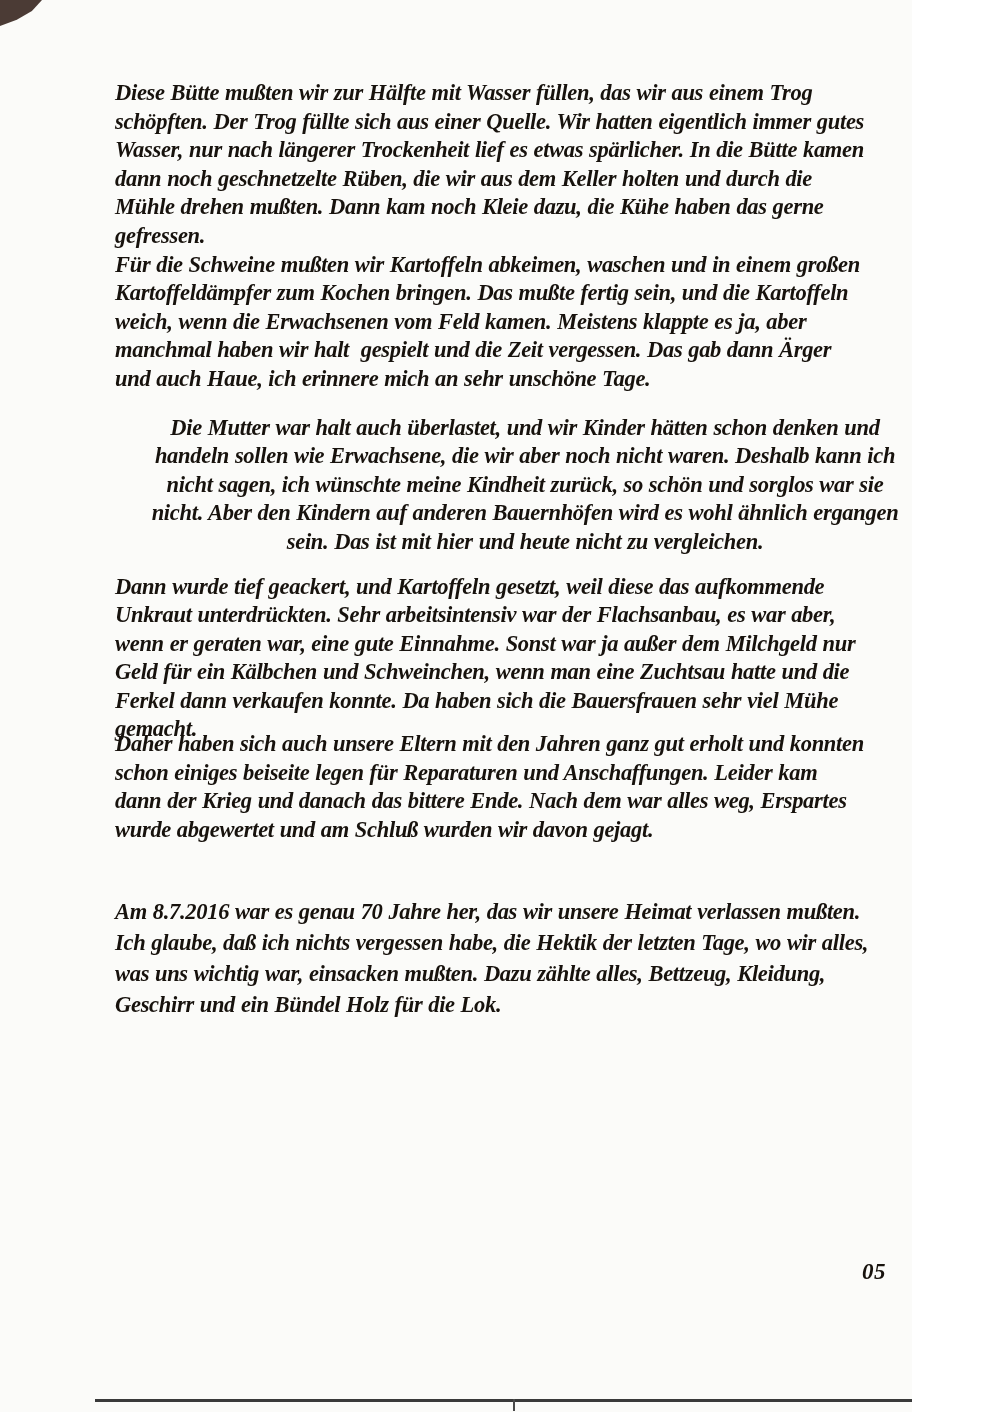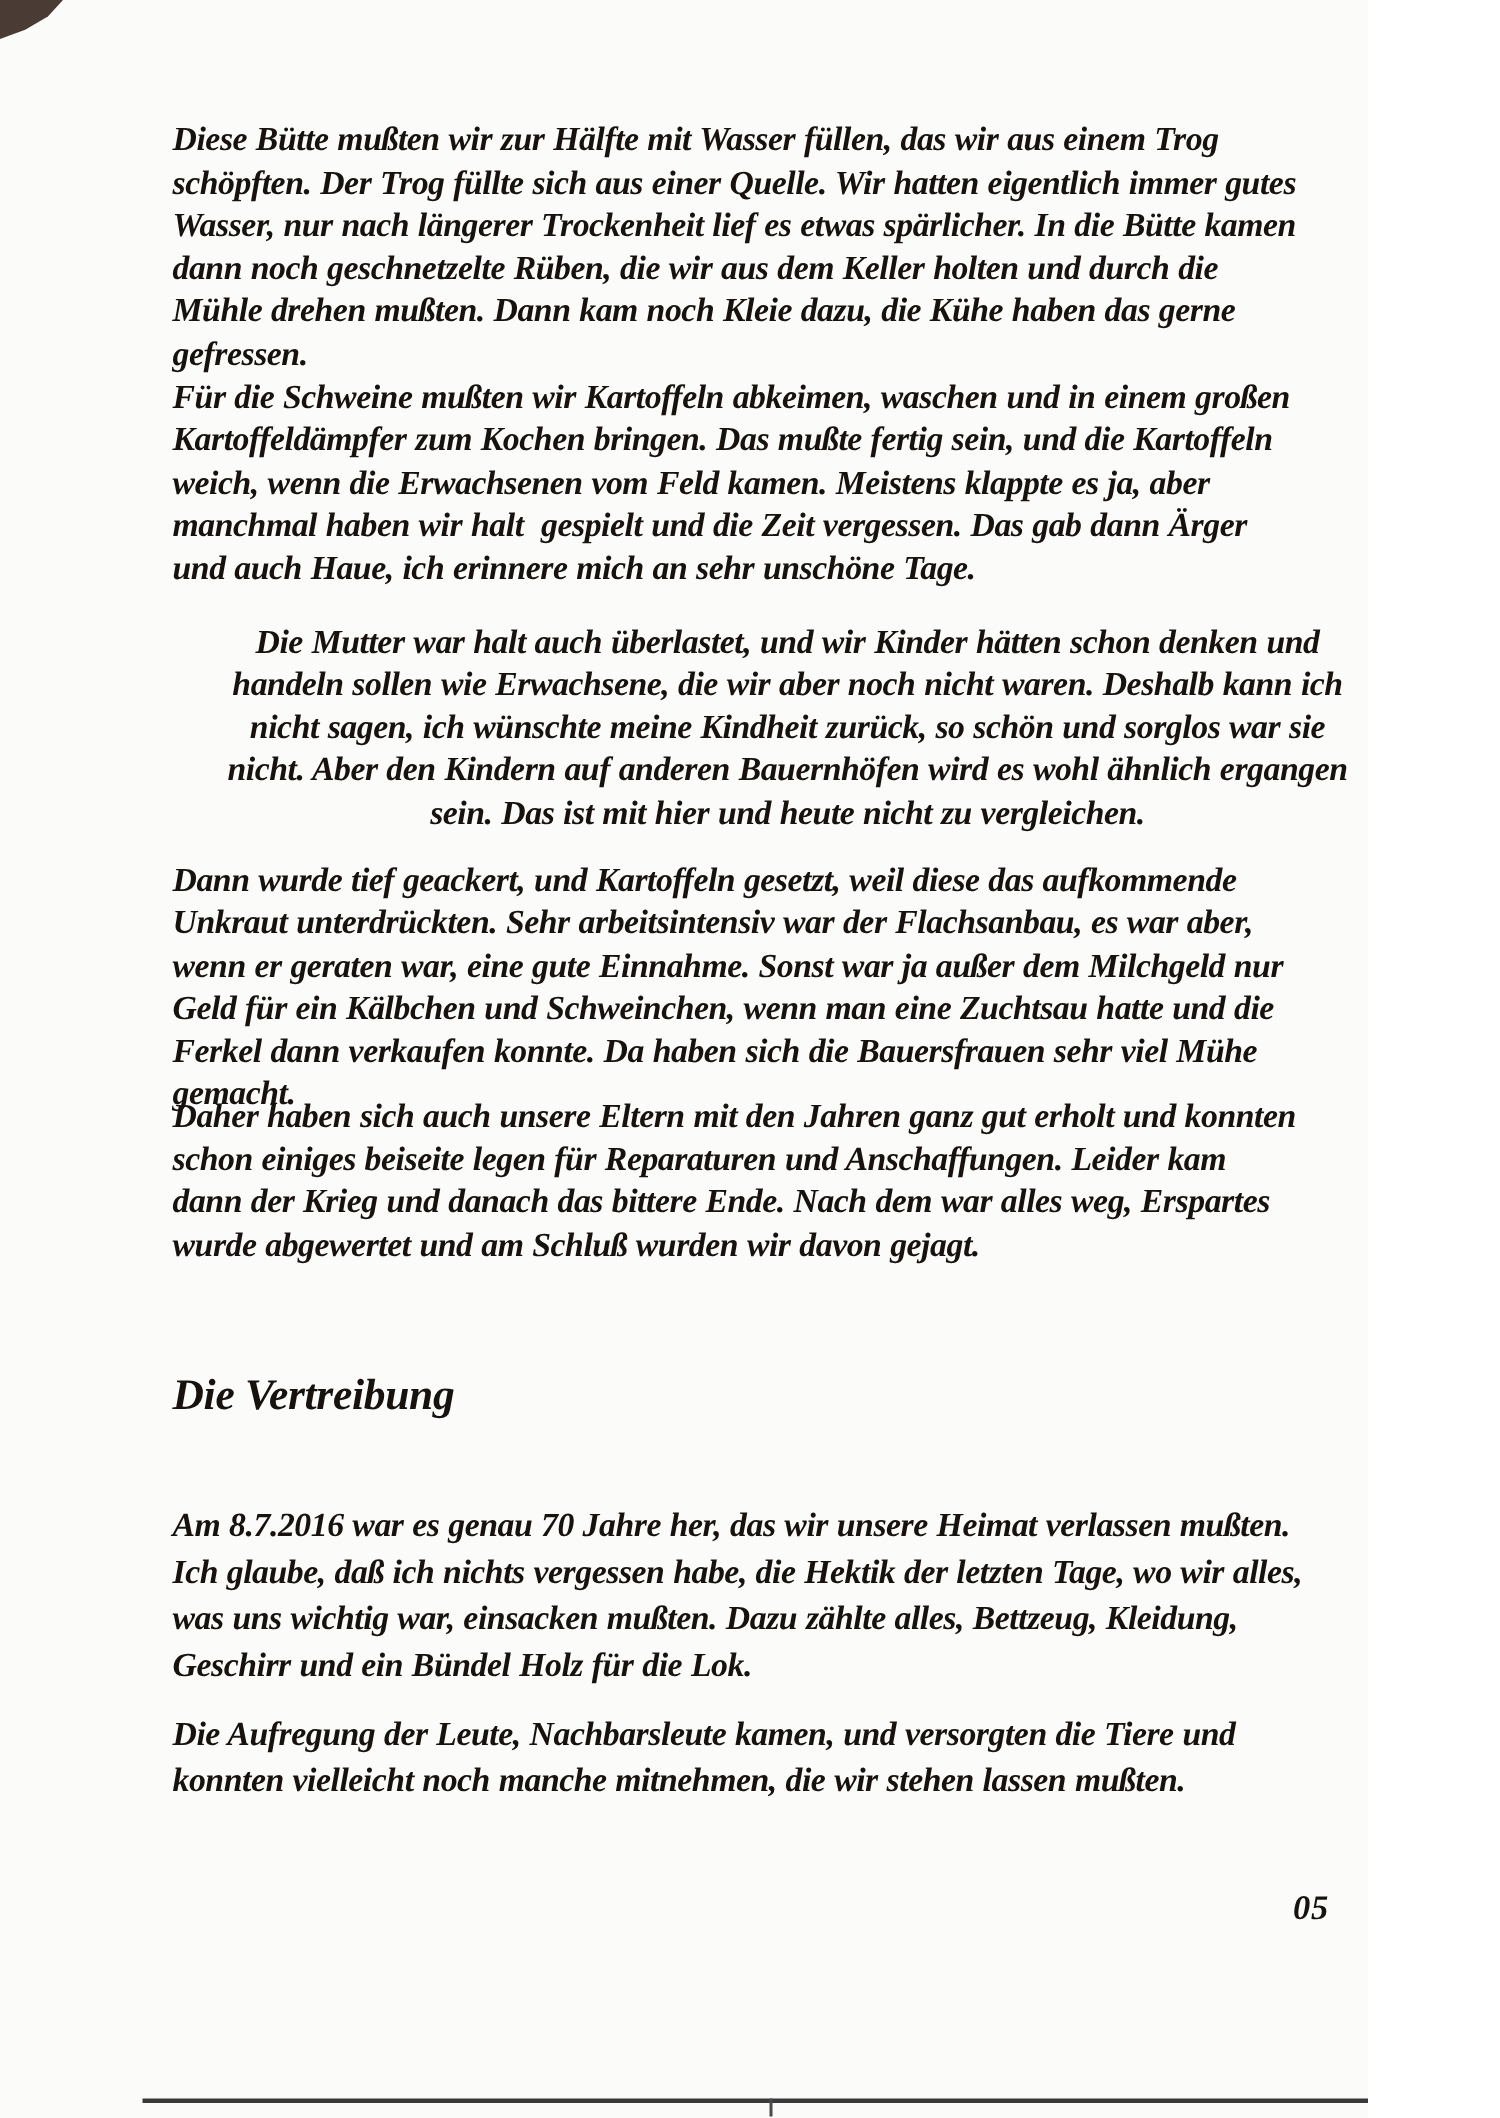--- a/index.html
+++ b/index.html
@@ -110,27 +110,24 @@
     <p class="p5">Dann wurde tief geackert, und Kartoffeln gesetzt, weil diese das aufkommende
 Unkraut unterdrückten. Sehr arbeitsintensiv war der Flachsanbau, es war aber,
 wenn er geraten war, eine gute Einnahme. Sonst war ja außer dem Milchgeld nur
 Geld für ein Kälbchen und Schweinchen, wenn man eine Zuchtsau hatte und die
 Ferkel dann verkaufen konnte. Da haben sich die Bauersfrauen sehr viel Mühe
 gemacht.</p>
     <p class="p6">Daher haben sich auch unsere Eltern mit den Jahren ganz gut erholt und konnten
 schon einiges beiseite legen für Reparaturen und Anschaffungen. Leider kam
 dann der Krieg und danach das bittere Ende. Nach dem war alles weg, Erspartes
 wurde abgewertet und am Schluß wurden wir davon gejagt.</p>
-    <h2 class="section-heading">Die Vertreibung</h2>
     <p class="p7 wide">Am 8.7.2016 war es genau 70 Jahre her, das wir unsere Heimat verlassen mußten.
 Ich glaube, daß ich nichts vergessen habe, die Hektik der letzten Tage, wo wir alles,
 was uns wichtig war, einsacken mußten. Dazu zählte alles, Bettzeug, Kleidung,
 Geschirr und ein Bündel Holz für die Lok.</p>
-    <p class="p8 wide">Die Aufregung der Leute, Nachbarsleute kamen, und versorgten die Tiere und
-konnten vielleicht noch manche mitnehmen, die wir stehen lassen mußten.</p>
   </div>
 
   <span class="page-number">05</span>
 
   <div class="bottom-rule"></div>
   <div class="bottom-rule-tick"></div>
 
 </div>
 
 </body></html>

